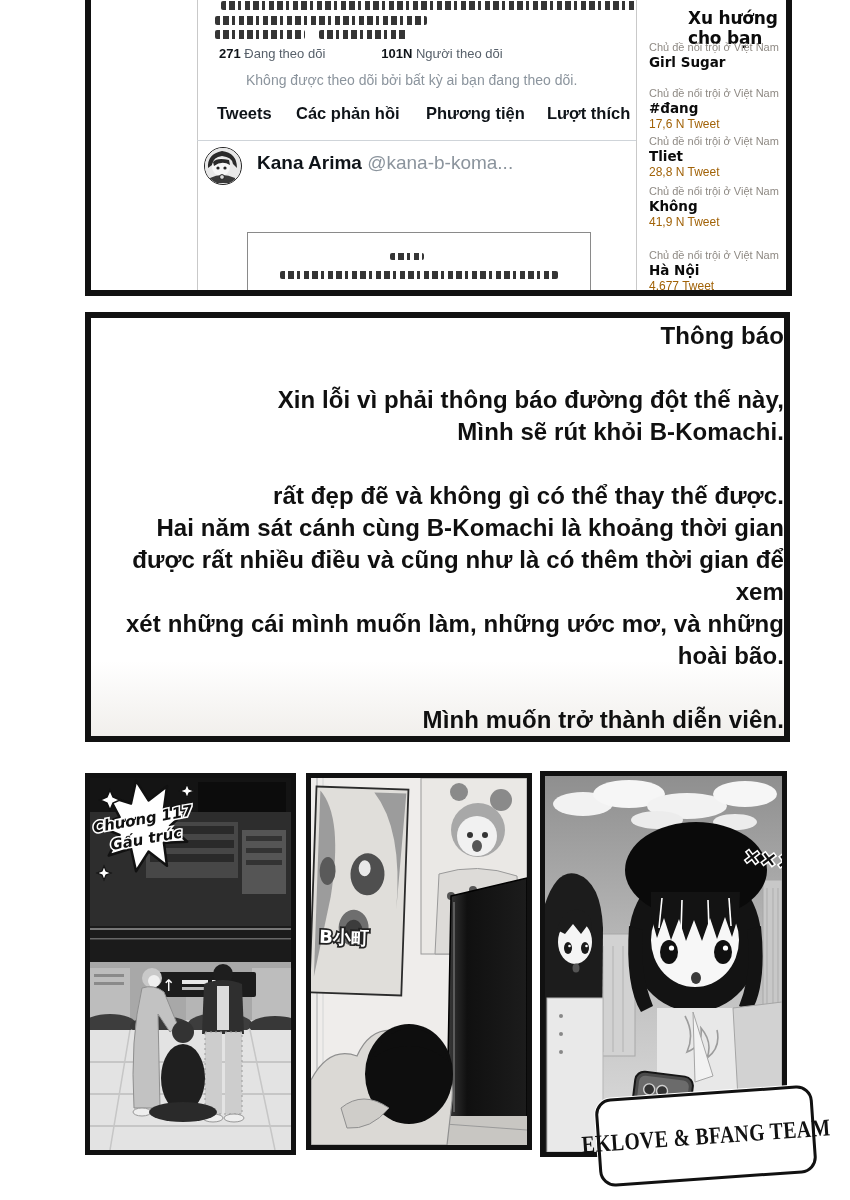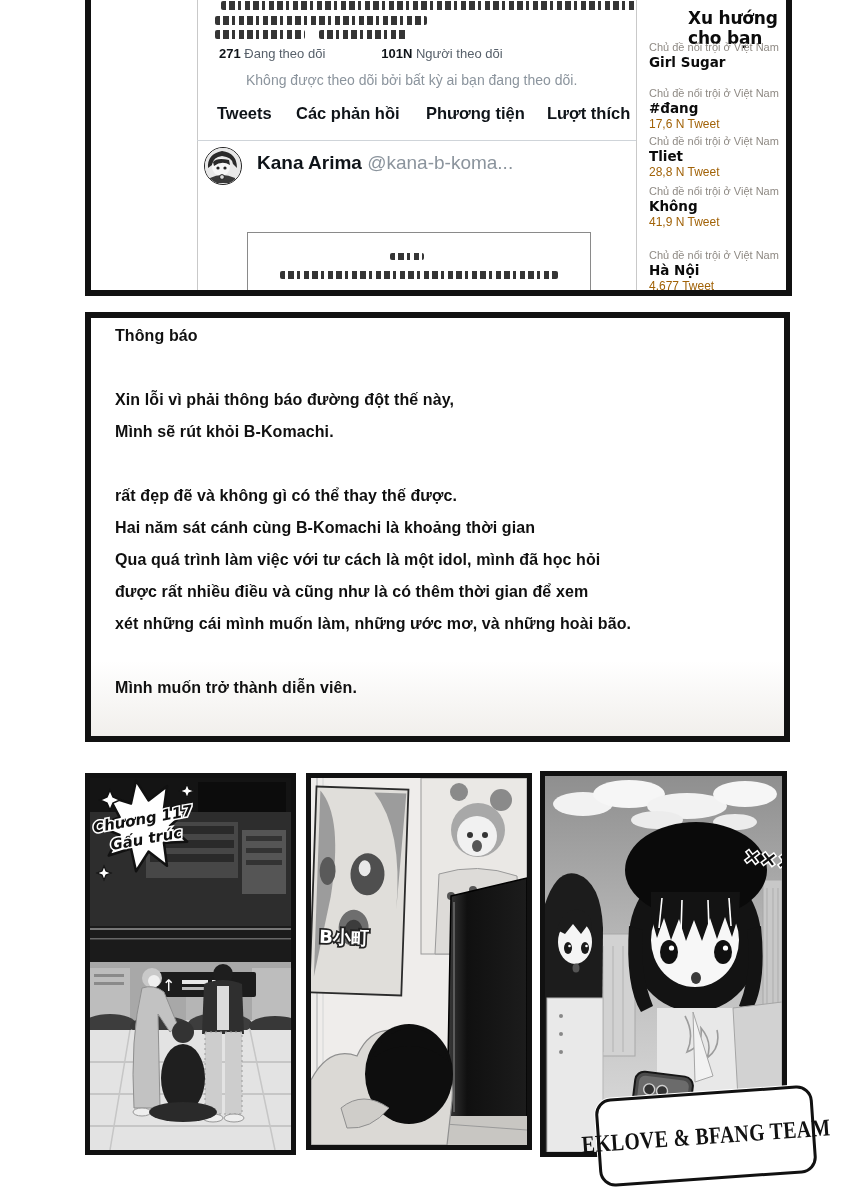--- a/index.html
+++ b/index.html
@@ -33,22 +33,22 @@
     font-family:"DejaVu Sans", sans-serif; letter-spacing:-.2px;margin-left:39px; }
   .trend-item { position:absolute; left:13px; right:6px; cursor:pointer; }
   .trend-cat { font-size:11px; color:#8f8a84; line-height:14px; }
   .trend-label { font-size:13.5px; font-weight:800; color:#0b0b0b; line-height:17px;
     font-family:"DejaVu Sans", sans-serif; }
   .trend-count { font-size:12px; color:#a16207; line-height:15px; }
 
   
   .panel-ann { position:absolute; left:85px; top:312px; width:705px; height:430px;
     border:6px solid #111; background:linear-gradient(#fff 82%, #f1efec); overflow:hidden; }
-  .ann-line { min-height:32px; line-height:32px; text-align:left; font-size:16px; font-weight:700;
-    color:#101010; font-family:"Liberation Sans", sans-serif; letter-spacing:.1px;padding-left:24px; }
+  .ann-line { min-height:32px; line-height:32px; text-align:right; font-size:24px; font-weight:700;
+    color:#101010; font-family:"Liberation Sans", sans-serif; letter-spacing:.1px; }
 
   
   .mpanel { position:absolute; border:5px solid #111; background:#fff; overflow:hidden; }
   .mp1 { left:85px;  top:773px; width:211px; height:382px; }
   .mp2 { left:306px; top:773px; width:226px; height:377px; }
   .mp3 { left:540px; top:771px; width:247px; height:386px; }
   .mpanel svg { display:block; }
 
   
   .team-badge { position:absolute; left:597px; top:1092px; width:218px; height:88px;
@@ -139,21 +139,20 @@
   </div>
 
   <div class="panel-ann">
     <div class="ann-line" style="margin-top:2px;">Thông báo</div>
     <div class="ann-line"></div>
     <div class="ann-line">Xin lỗi vì phải thông báo đường đột thế này,</div>
     <div class="ann-line">Mình sẽ rút khỏi B-Komachi.</div>
     <div class="ann-line"></div>
     <div class="ann-line">rất đẹp đẽ và không gì có thể thay thế được.</div>
     <div class="ann-line">Hai năm sát cánh cùng B-Komachi là khoảng thời gian</div>
-    <div class="ann-line">Qua quá trình làm việc với tư cách là một idol, mình đã học hỏi</div>
     <div class="ann-line">được rất nhiều điều và cũng như là có thêm thời gian để xem</div>
     <div class="ann-line">xét những cái mình muốn làm, những ước mơ, và những hoài bão.</div>
     <div class="ann-line"></div>
     <div class="ann-line">Mình muốn trở thành diễn viên.</div>
   </div>
 
   <div class="mpanel mp1">
     <svg width="201" height="372" viewBox="0 0 201 372">
       <rect width="201" height="372" fill="#cfcfcf"></rect>
       <rect x="0" y="0" width="201" height="148" fill="#2d2d2d"></rect>

